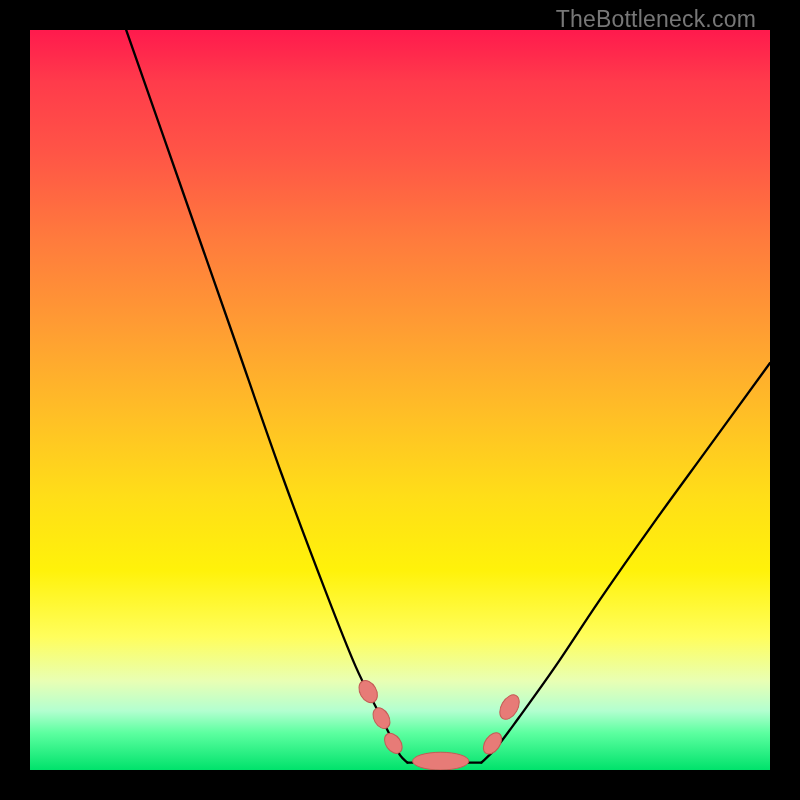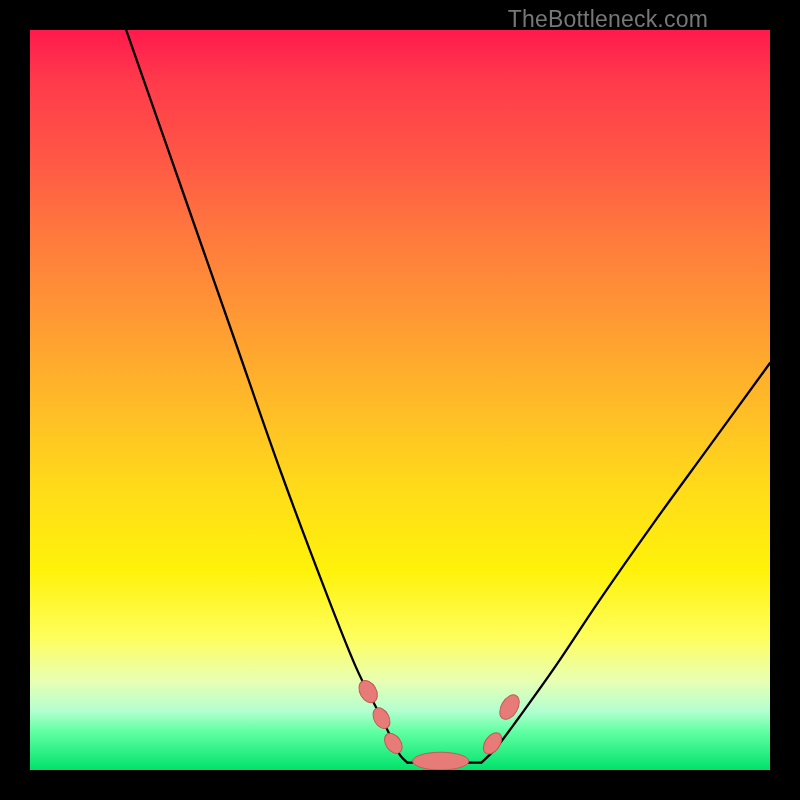--- a/index.html
+++ b/index.html
@@ -9,20 +9,21 @@
     height: 800px;
     background: #000;
     overflow: hidden;
     font-family: Arial, Helvetica, sans-serif;
   }
   .frame {
     position: relative;
     width: 720px;
     height: 800px;
     background: #000;
+    padding-left: 48px;
   }
   .plot-area {
     position: absolute;
     left: 30px;
     top: 30px;
     width: 740px;
     height: 740px;
     background: linear-gradient(
       to bottom,
       #ff1a4d 0%,

